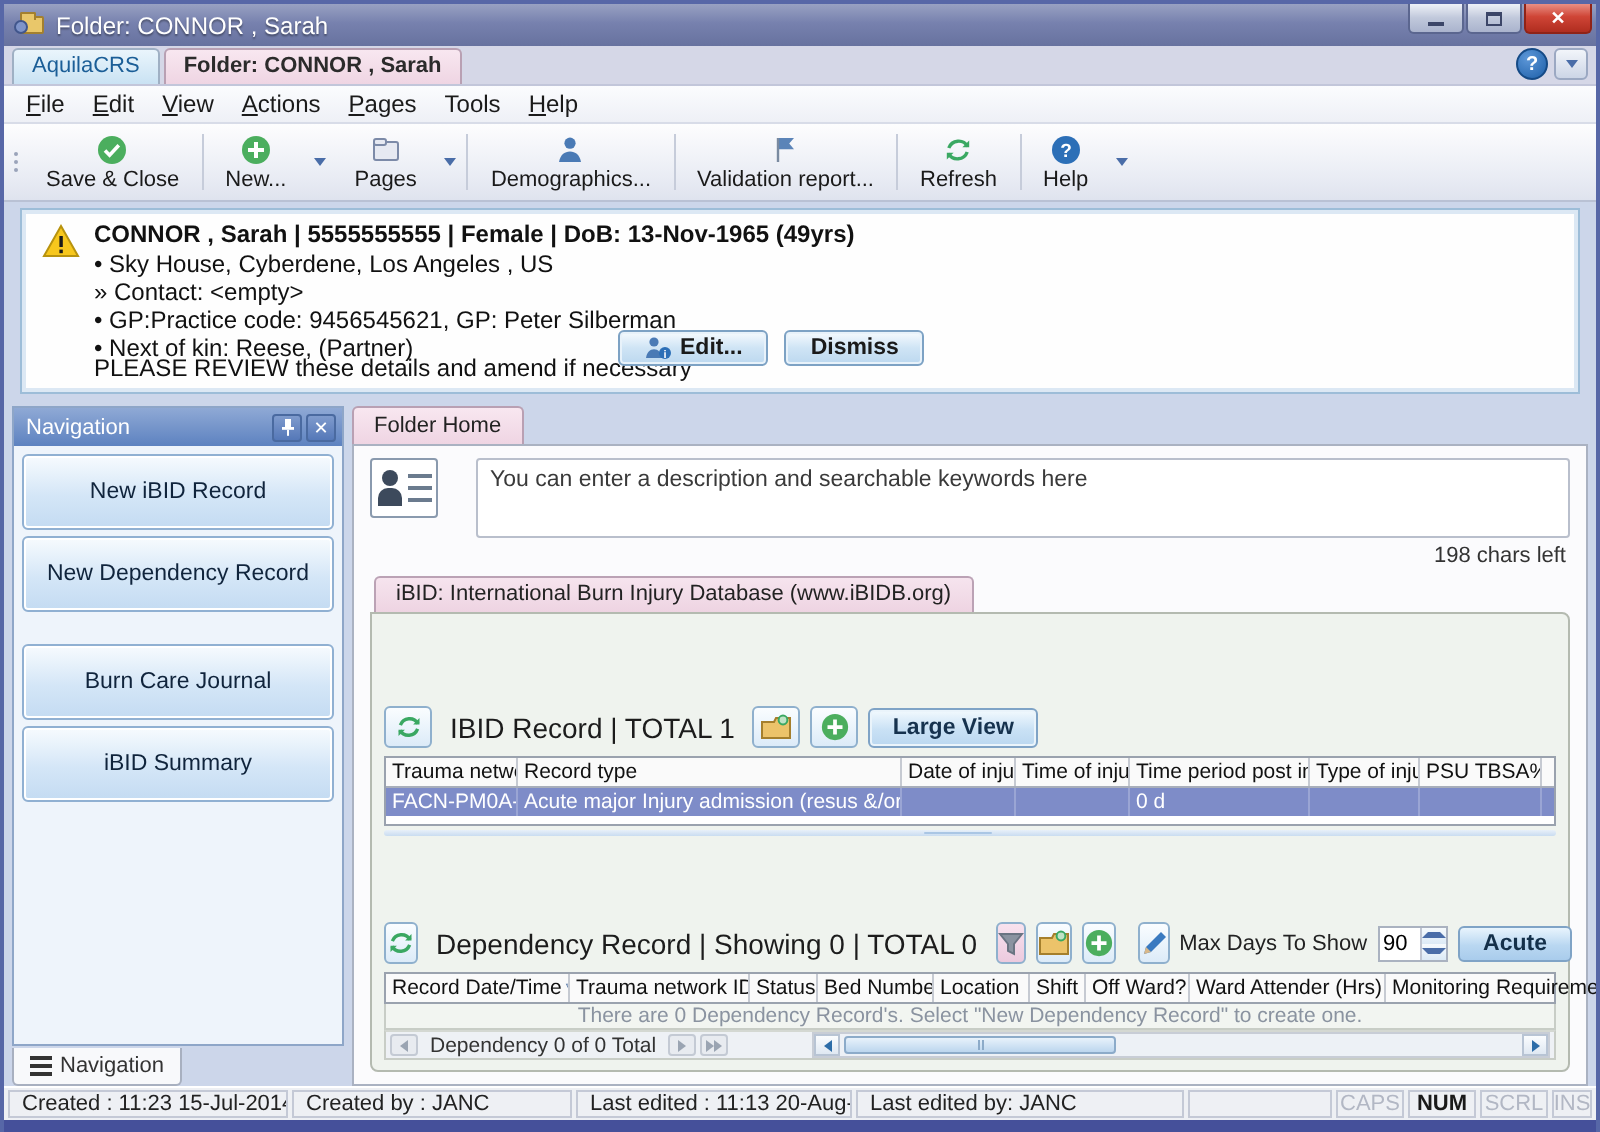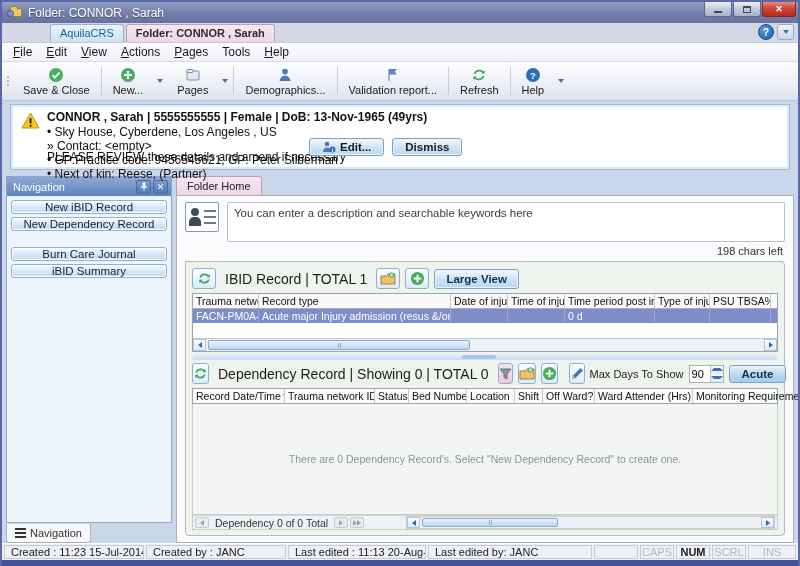--- a/index.html
+++ b/index.html
@@ -19,21 +19,21 @@
   .win-btns{display:flex;gap:1px;align-self:flex-start;}
   .win-btn{width:28px;height:15px;border:1px solid #5b668f;border-top:none;border-radius:0 0 3px 3px;
     background:linear-gradient(#eef1f7,#c0c8db 50%,#aab3cd);display:flex;align-items:center;justify-content:center;
     font-size:9px;color:#3c4668;cursor:pointer;}
   .win-btn.close{width:34px;background:linear-gradient(#e98f84,#cf4536 45%,#b02d1f);color:#fff;border-color:#8f2317;font-weight:bold;}
   .min-glyph{width:8px;height:2px;background:#3c4668;margin-top:6px;}
   .max-glyph{width:8px;height:7px;border:1px solid #3c4668;border-top-width:2px;}
   
   .apptab-row{height:20px;flex:0 0 20px;background:#d5d7e7;display:flex;align-items:flex-end;padding:0 4px;border-bottom:1px solid #c2c6da;}
   .apptab{font-size:11px;padding:2px 9px 3px;border:1px solid #9fb0c4;border-bottom:none;border-radius:3px 3px 0 0;margin-right:2px;cursor:pointer;white-space:nowrap;}
-  .apptab.home{background:linear-gradient(#eaf5fc,#c9e2f3);color:#1b5e97;margin-left:44px;}
+  .apptab.home{background:linear-gradient(#eaf5fc,#c9e2f3);color:#1b5e97;}
   .apptab.active{background:linear-gradient(#f8e7f0,#efd5e3);color:#2b2b2b;border-color:#b9a0b3;font-weight:bold;}
   .apptab-spacer{flex:1;}
   .round-help{width:16px;height:16px;border-radius:50%;background:radial-gradient(circle at 35% 30%,#5d97d8,#1d5fa8);color:#fff;
     font-size:10px;font-weight:bold;display:flex;align-items:center;justify-content:center;margin:0 3px 2px 0;cursor:pointer;border:1px solid #154a86;}
   .chev-btn{width:17px;height:16px;border:1px solid #9ba8c2;border-radius:3px;background:linear-gradient(#f2f5fa,#ccd5e6);
     display:flex;align-items:center;justify-content:center;margin-bottom:2px;cursor:pointer;}
   .tri-down{width:0;height:0;border-left:3px solid transparent;border-right:3px solid transparent;border-top:4px solid #4a6da8;}
   
   .menubar{height:19px;flex:0 0 19px;background:linear-gradient(#fbfcfe,#eef0f6);display:flex;align-items:center;padding:0 4px;border-bottom:1px solid #d8dce8;}
   .menu-item{display:inline-block;font-size:12px;color:#1a1a1a;padding:1px 7px;cursor:pointer;}
@@ -44,64 +44,64 @@
     border-bottom:1px solid #b9c1d4;padding:2px 2px;}
   .grip{width:7px;display:flex;flex-direction:column;justify-content:center;gap:2px;align-items:center;margin-right:2px;}
   .grip i{width:2px;height:2px;background:#9aa3ba;border-radius:50%;}
   .tb-btn{display:flex;flex-direction:column;align-items:center;justify-content:center;padding:1px 9px;font-size:11px;color:#1a1a1a;
     border:1px solid transparent;border-radius:3px;cursor:pointer;white-space:nowrap;gap:1px;}
   .tb-sep{width:1px;background:#c6ccda;margin:3px 1px;}
   .tb-drop{display:flex;align-items:center;padding:0 4px;cursor:pointer;}
   .icon16{width:16px;height:16px;display:block;}
   
   .banner-wrap{padding:3px 8px 4px;}
-  .banner{position:relative;height:66px;background:#fefefe;border:1px solid #9dbdd8;box-shadow:0 0 0 2px #dce8f4 inset;padding:5px 8px 4px 36px;}
+  .banner{position:relative;height:93px;background:#fefefe;border:1px solid #9dbdd8;box-shadow:0 0 0 2px #dce8f4 inset;padding:5px 8px 4px 36px;}
   .warn-icon{position:absolute;left:10px;top:7px;}
   .banner-title{font-size:12px;font-weight:bold;color:#111;line-height:15px;}
   .banner-line{font-size:12px;color:#111;line-height:14px;}
   .banner-note{position:absolute;left:36px;bottom:5px;font-size:12px;color:#111;}
   .banner-btns{position:absolute;left:298px;bottom:13px;display:flex;gap:8px;}
   .bn-btn{display:flex;align-items:center;gap:4px;font-size:11.5px;font-weight:bold;color:#1a1a1a;
     border:1px solid #7da2c4;border-radius:3px;background:linear-gradient(#f6fbfe,#cfe4f5 50%,#bcd8ef);padding:2px 12px;cursor:pointer;box-shadow:0 0 0 1px #e8f2fa inset;}
   
   .main{flex:1;display:flex;gap:4px;padding:2px 4px 0;min-height:0;}
   .left-col{flex:0 0 166px;display:flex;flex-direction:column;min-height:0;}
   .nav-panel{flex:1;border:1px solid #8ea6c8;background:#eef4fb;display:flex;flex-direction:column;}
   .nav-header{height:19px;flex:0 0 19px;background:linear-gradient(#8fa9d5,#5d82c0);display:flex;align-items:center;padding:0 3px 0 6px;}
   .nav-title{color:#fff;font-size:11px;flex:1;}
   .nav-hbtn{width:15px;height:14px;border:1px solid #4a6aa0;border-radius:2px;background:linear-gradient(#7f9bcd,#5578b8);
     color:#fff;font-size:9px;display:flex;align-items:center;justify-content:center;margin-left:2px;cursor:pointer;}
   .nav-body{padding:4px 4px;display:flex;flex-direction:column;gap:3px;}
-  .nav-btn{height:14px;border:1px solid #90b0d2;border-radius:3px;background:linear-gradient(#f7fbfe,#d4e6f7 55%,#c4dbf2);
+  .nav-btn{height:38px;border:1px solid #90b0d2;border-radius:3px;background:linear-gradient(#f7fbfe,#d4e6f7 55%,#c4dbf2);
     font-size:11.5px;color:#10243c;display:flex;align-items:center;justify-content:center;cursor:pointer;box-shadow:0 0 0 1px #fff inset;}
   .nav-gap{height:10px;}
   .bottom-tabs{flex:0 0 20px;display:flex;align-items:stretch;padding-top:1px;}
   .btab{display:flex;align-items:center;gap:4px;font-size:11px;padding:0 8px;border:1px solid #a8b0c0;border-top:none;border-radius:0 0 3px 3px;cursor:pointer;background:#e4e7ee;color:#333;}
   .btab.active{background:#f8f9fb;font-weight:normal;}
   .hamb{display:flex;flex-direction:column;gap:2px;}
   .hamb i{width:11px;height:2px;background:#333;}
   
   .right-col{flex:1;display:flex;flex-direction:column;min-width:0;}
   .fh-tab{align-self:flex-start;font-size:11px;padding:3px 10px;background:linear-gradient(#f8e7f0,#efd5e3);
     border:1px solid #b9a0b3;border-bottom:none;border-radius:3px 3px 0 0;color:#222;cursor:pointer;}
   .content-panel{flex:1;border:1px solid #aab2c2;background:#fbfbfd;padding:6px 8px;display:flex;flex-direction:column;min-height:0;}
-  .desc-row{display:flex;gap:8px;align-items:flex-start;}
+  .desc-row{display:flex;gap:19px;align-items:flex-start;}
   .card-icon{width:34px;height:30px;border:1px solid #8a9aae;border-radius:2px;background:#fff;position:relative;flex:0 0 34px;}
   .card-icon .head{position:absolute;left:5px;top:5px;width:8px;height:8px;border-radius:50%;background:#3d4a5c;}
   .card-icon .body{position:absolute;left:3px;top:14px;width:12px;height:9px;border-radius:5px 5px 0 0;background:#3d4a5c;}
   .card-icon .l1,.card-icon .l2,.card-icon .l3{position:absolute;left:18px;width:12px;height:2px;background:#6b7b8e;}
   .card-icon .l1{top:7px}.card-icon .l2{top:13px}.card-icon .l3{top:19px}
   .desc-input{flex:1;height:40px;resize:none;border:1px solid #b9bfcc;border-radius:2px;font-family:"Liberation Sans",sans-serif;
     font-size:11.5px;padding:4px 6px;color:#222;outline:none;}
   .desc-input::placeholder{color:#3a3a3a;opacity:1;}
   .chars-left{text-align:right;font-size:11px;color:#333;padding:3px 2px 4px;}
   .ibid-tab{align-self:flex-start;font-size:11px;padding:2px 10px 3px;background:linear-gradient(#f6e4ee,#eed4e2);
     border:1px solid #bba2b5;border-bottom:none;border-radius:3px 3px 0 0;color:#222;cursor:pointer;margin-left:2px;}
   .ibid-panel{flex:1;border:1px solid #b4bab0;border-radius:4px;border-top-left-radius:0;background:#eff3ee;padding:5px 6px;display:flex;flex-direction:column;min-height:0;}
-  .sec-header{display:flex;align-items:center;gap:5px;padding:1px 0 4px;}
+  .sec-header{display:flex;align-items:center;gap:5px;padding:1px 0 4px;margin-top:40px;}
   .sq-btn{width:24px;height:21px;border:1px solid #8fb0cd;border-radius:3px;background:linear-gradient(#fafdff,#dcebf8);
     display:flex;align-items:center;justify-content:center;cursor:pointer;}
   .sec-title{font-size:14px;color:#1c1c1c;white-space:nowrap;margin:0 4px;}
   .lg-btn{font-size:11.5px;font-weight:bold;color:#16324e;padding:3px 11px;border:1px solid #7fa3c6;border-radius:3px;
     background:linear-gradient(#f3fafe,#c9e1f5 55%,#bad7f0);cursor:pointer;box-shadow:0 0 0 1px #eaf4fb inset;}
   .funnel-btn{background:linear-gradient(#f8e2ee,#eccade);}
   
   .tbl{border:1px solid #9aa2ae;background:#fff;overflow:hidden;}
   .thead{display:flex;background:#fafafa;border-bottom:1px solid #a8aeba;}
   .th{font-size:10.5px;color:#111;padding:1px 3px;border-right:1px solid #c6cad2;white-space:nowrap;overflow:hidden;flex:0 0 auto;display:flex;align-items:center;gap:2px;}
@@ -340,20 +340,21 @@
               <span class="head"></span>
               <span class="body"></span>
               <span class="l1"></span>
               <span class="l2"></span>
               <span class="l3"></span>
             </span>
           <textarea class="desc-input" placeholder="You can enter a description and searchable keywords here" style=""></textarea>
         </div>
         <div class="chars-left">198 chars left</div>
 
+        <span class="ibid-tab">iBID: International Burn Injury Database (www.iBIDB.org)</span>
         <div class="ibid-panel">
 
           <div class="sec-header">
             <span class="sq-btn">
               <svg width="15" height="15" viewBox="0 0 16 16">
                   <path d="M12.8 6.2A5.2 5.2 0 0 0 3.4 7" stroke="#3aa862" stroke-width="1.8" fill="none"></path>
                   <path d="M3.2 9.8A5.2 5.2 0 0 0 12.6 9" stroke="#3aa862" stroke-width="1.8" fill="none"></path>
                   <path d="M13.6 3.2v3.4h-3.4z" fill="#3aa862"></path>
                   <path d="M2.4 12.8V9.4h3.4z" fill="#3aa862"></path>
                 </svg>
@@ -517,17 +518,17 @@
 
   <div class="statusbar">
     <span class="sb-seg" style="width:140px;">Created : 11:23 15-Jul-2014</span>
     <span class="sb-seg" style="width:140px;">Created by : JANC</span>
     <span class="sb-seg" style="width:138px;">Last edited : 11:13 20-Aug-2015</span>
     <span class="sb-seg" style="width:164px;">Last edited by: JANC</span>
     <span class="sb-seg flex"></span>
     <span class="sb-seg lock">CAPS</span>
     <span class="sb-seg lock on">NUM</span>
     <span class="sb-seg lock">SCRL</span>
-    <span class="sb-seg lock" style="width:48px;">INS</span>
+    <span class="sb-seg lock" style="width:20px;">INS</span>
   </div>
   <div class="bottom-strip"></div>
 
 </div>
 
 </body></html>

